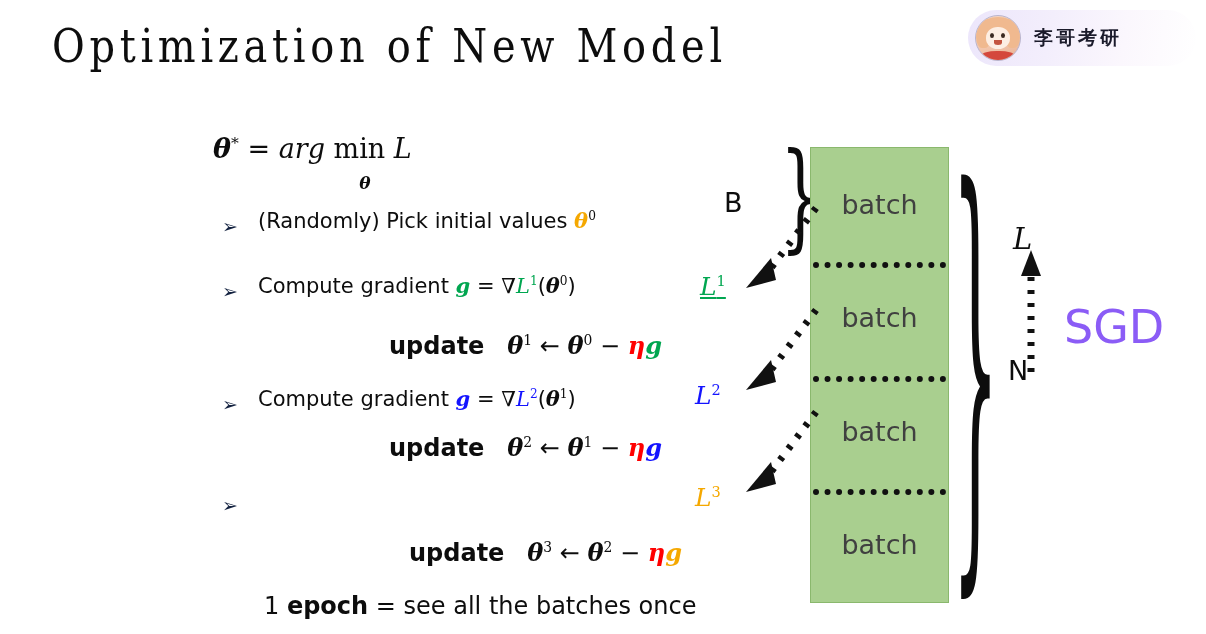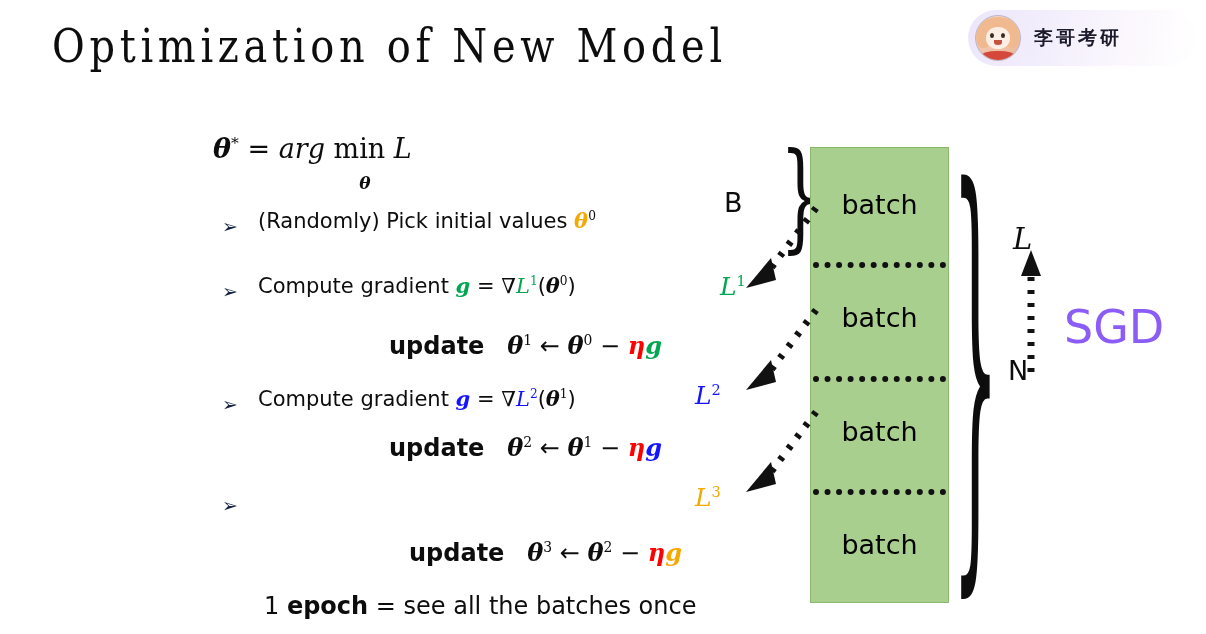--- a/index.html
+++ b/index.html
@@ -124,34 +124,34 @@
   .green { color:#00a650; }
   .blue  { color:#1414ff; }
   .gold  { color:#f5a800; }
   .red   { color:#ff0000; }
 
   
   .loss {
     position:absolute; white-space:nowrap;
     font-family:"DejaVu Serif", serif; font-style:italic; font-size:25px;
   }
-  .loss1 { left:720px; top:272px; }
+  .loss1 { left:700px; top:272px;text-decoration:underline; }
   .loss2 { left:695px; top:381px; }
   .loss3 { left:695px; top:483px; }
 
   
   .col {
     position:absolute; left:810px; top:147px;
     width:137px; height:454px;
     background:#a9cf8f; border:1px solid #8ab86d;
   }
   .batch-cell {
     position:absolute; left:0; width:137px; height:113.5px;
     display:flex; align-items:center; justify-content:center;
-    font-family:"DejaVu Sans", sans-serif; font-size:27px; color:#000000;
+    font-family:"DejaVu Sans", sans-serif; font-size:27px; color:#404040;
   }
   .bc0 { top:0px; }  .bc1 { top:113px; } .bc2 { top:227px; } .bc3 { top:340px; }
   .dotsep {
     position:absolute; left:2px; width:133px; height:0;
     border-top:6px dotted #111111;
   }
   .ds0 { top:114px; } .ds1 { top:228px; } .ds2 { top:341px; }
 
   
   .brace {

